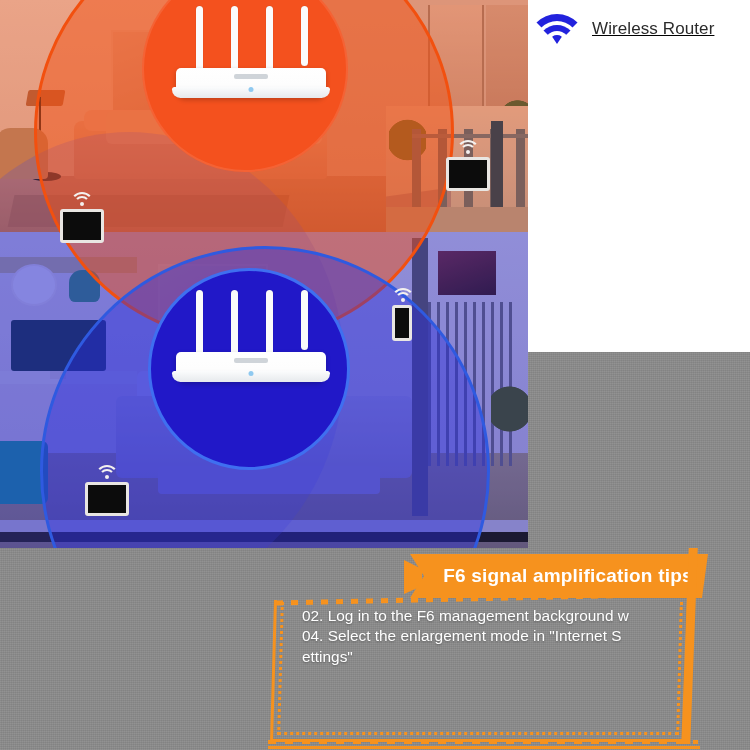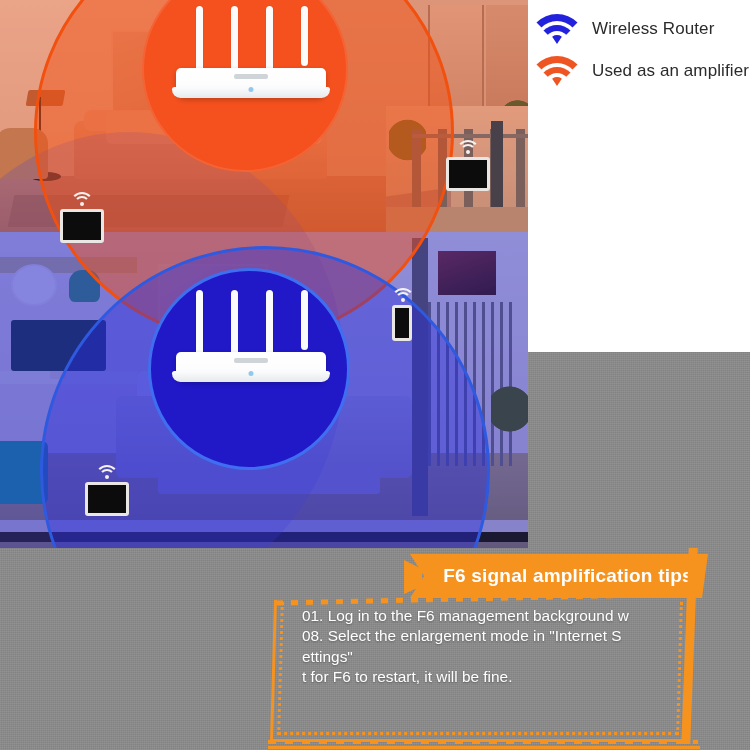--- a/index.html
+++ b/index.html
@@ -195,21 +195,21 @@
   .client .wifi-sm .dot{top:10px;width:4px;height:4px;border-radius:50%;background:#f4f1ef;border:0;}
   .client .screen{width:38px;height:28px;background:#0c0c0c;border:3px solid #e9e6e3;border-radius:3px;}
   .client.phone .screen{width:14px;height:30px;border-radius:3px;}
 
   .client-livingroom{left:60px;top:192px;}
   .client-balcony{left:446px;top:140px;}
   .client-bedroom{left:85px;top:465px;}
   .client-balcony2{left:392px;top:288px;}
 
   
-  .legend{position:absolute;left:528px;top:8px;width:222px;}
+  .legend{position:absolute;left:528px;top:8px;width:222px;text-decoration:underline;}
   .legend-row{display:flex;align-items:center;gap:12px;height:42px;padding-left:6px;}
   .wifi-ico{position:relative;width:46px;height:30px;flex:0 0 46px;}
   .wifi-ico i{position:absolute;left:50%;transform:translateX(-50%);
     border-style:solid;border-bottom-color:transparent !important;
     border-left-color:transparent !important;border-right-color:transparent !important;
     border-radius:50%;}
   .wifi-ico .arc1{top:0;width:44px;height:44px;border-width:7px;}
   .wifi-ico .arc2{top:11px;width:26px;height:26px;border-width:6px;}
   .wifi-ico .nub{top:21px;width:0;height:0;border-width:0;
     border-left:6px solid transparent;border-right:6px solid transparent;}
@@ -387,46 +387,37 @@
 
     <div class="legend-row">
       <span class="wifi-ico">
         <i class="arc1" style="border-color:#2222dd;"></i>
         <i class="arc2" style="border-color:#2222dd;"></i>
         <i class="nub" style="border-top:9px solid #2222dd;"></i>
       </span>
       <span class="legend-label">Wireless Router</span>
     </div>
 
-    <div class="legend-row">
-      <span class="wifi-ico">
-        <i class="arc1" style="border-color:#ef5522;"></i>
-        <i class="arc2" style="border-color:#ef5522;"></i>
-        <i class="nub" style="border-top:9px solid #ef5522;"></i>
-      </span>
-      <span class="legend-label">Used as an amplifier</span>
-    </div>
 
   </div>
 
   <div class="dot-row"></div>
 
   <div class="banner-tab"></div>
   <div class="banner">
     <div class="banner-title">F6 signal amplification tips</div>
   </div>
 
   <div class="tips">
     <div class="tips-outer"></div>
     <div class="tips-dotted"></div>
     <div class="tips-right-thick"></div>
     <div class="tips-text">
-      <p>01. Log in to the F6 management background w</p>
-      <p>08. Select the enlargement mode in "Internet S</p>
+      <p>02. Log in to the F6 management background w</p>
+      <p>04. Select the enlargement mode in "Internet S</p>
       <p>ettings"</p>
-      <p>t for F6 to restart, it will be fine.</p>
     </div>
   </div>
 
   <div class="dot-row-bottom"></div>
   <div class="solid-line-bottom"></div>
 
 </div>
 
 </body></html>

